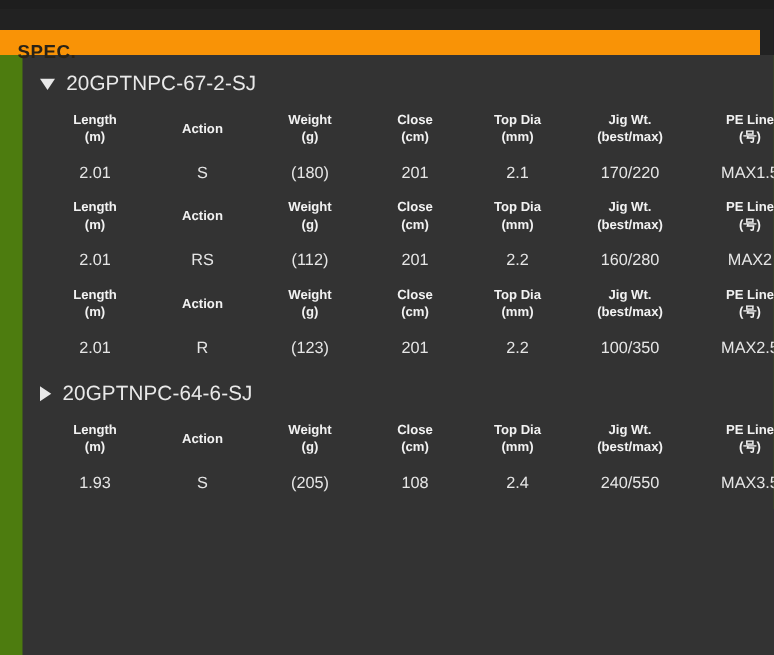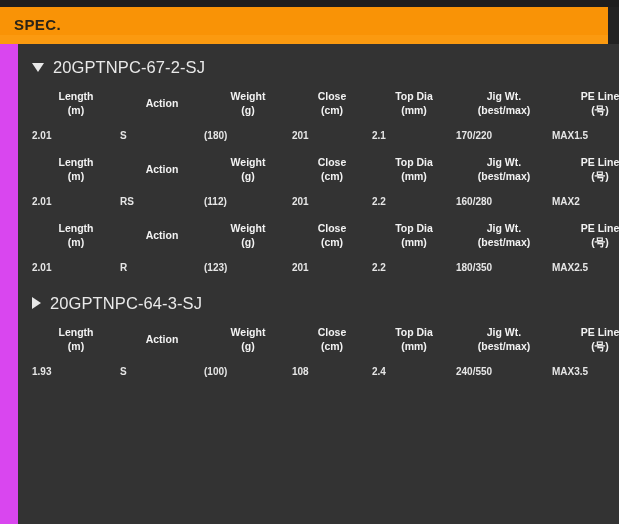--- a/index.html
+++ b/index.html
@@ -27,21 +27,21 @@
     position: absolute;
     top: 0; left: 0;
     width: 619px;
     height: 7px;
     background: #1e1e1e;
   }
 
   
   .spec-header {
     position: absolute;
-    top: 7px; left: 0;
+    top: 24px; left: 0;
     width: 608px;
     height: 37px;
     background: #f99306;
     box-sizing: border-box;
   }
   .spec-header .hdr-lower {
     position: absolute;
     left: 0; bottom: 0;
     width: 100%;
     height: 9px;
@@ -57,21 +57,21 @@
     color: #2a2317;
     z-index: 2;
   }
 
   
   .body-area {
     position: absolute;
     top: 44px; left: 0;
     width: 619px;
     height: 480px;
-    background: #d946ef;
+    background: #4d7c0f;
   }
   .content-panel {
     position: absolute;
     top: 0;
     left: 18px;
     width: 601px;
     height: 480px;
     background: #333333;
     overflow: hidden;
   }
@@ -120,24 +120,25 @@
     font-size: 10.5px;
     font-weight: bold;
     color: #f2f2f2;
     text-align: center;
     padding: 6px 0 3px 0;
     line-height: 1.35;
     vertical-align: middle;
     height: 30px;
   }
   table.spec-table td {
-    font-size: 10px;
+    font-size: 13px;
     color: #e6e6e6;
+    text-align: center;
     padding: 9px 0 7px 0;
-    font-weight: bold;
+    font-weight: normal;
   }
   .col-1 { width: 88px; }
   .col-2 { width: 84px; }
   .col-3 { width: 88px; }
   .col-4 { width: 80px; }
   .col-5 { width: 84px; }
   .col-6 { width: 96px; }
   .col-7 { width: 96px; }
 
   .hdr-line2 { display: block; }
@@ -255,31 +256,31 @@
               <th><span>PE Line</span><span class="hdr-line2">(号)</span></th>
             </tr>
           </thead>
           <tbody>
             <tr>
               <td>2.01</td>
               <td>R</td>
               <td>(123)</td>
               <td>201</td>
               <td>2.2</td>
-              <td>180/350</td>
+              <td>100/350</td>
               <td>MAX2.5</td>
             </tr>
           </tbody>
         </table>
       </div>
 
       <div class="spec-section">
         <div class="section-head">
           <span class="tri right"></span>
-          <span class="model-name">20GPTNPC-64-3-SJ</span>
+          <span class="model-name">20GPTNPC-64-6-SJ</span>
         </div>
         <table class="spec-table">
           <colgroup>
             <col class="col-1">
               <col class="col-2">
               <col class="col-3">
               <col class="col-4">
             <col class="col-5">
               <col class="col-6">
               <col class="col-7">
@@ -292,21 +293,21 @@
               <th><span>Close</span><span class="hdr-line2">(cm)</span></th>
               <th><span>Top Dia</span><span class="hdr-line2">(mm)</span></th>
               <th><span>Jig Wt.</span><span class="hdr-line2">(best/max)</span></th>
               <th><span>PE Line</span><span class="hdr-line2">(号)</span></th>
             </tr>
           </thead>
           <tbody>
             <tr>
               <td>1.93</td>
               <td>S</td>
-              <td>(100)</td>
+              <td>(205)</td>
               <td>108</td>
               <td>2.4</td>
               <td>240/550</td>
               <td>MAX3.5</td>
             </tr>
           </tbody>
         </table>
       </div>
 
     </div>

